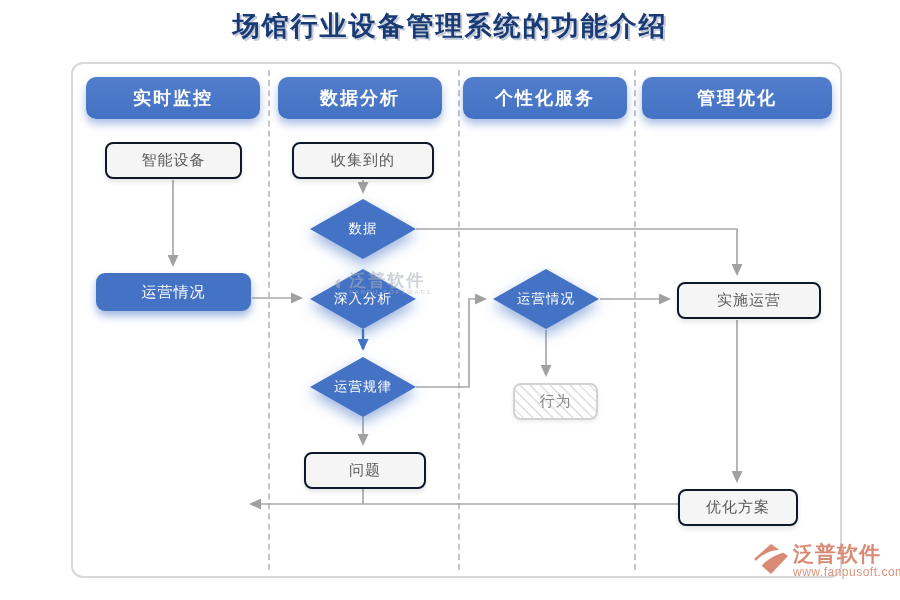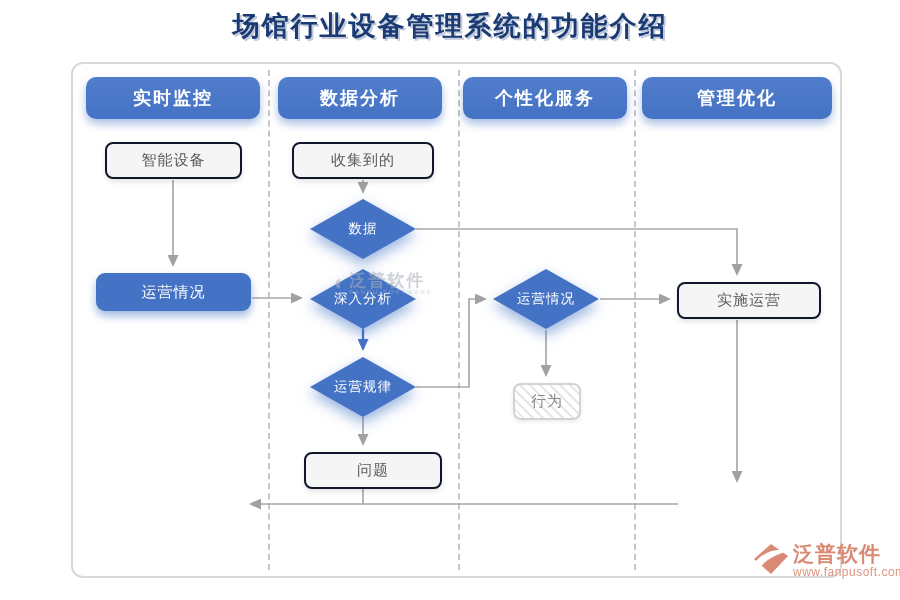--- a/index.html
+++ b/index.html
@@ -140,35 +140,38 @@
     <div class="diamond-wrap" style="left:237px; top:205px;">
       <div class="diamond">
           <span>深入分析</span>
         </div>
     </div>
     <div class="diamond-wrap" style="left:237px; top:293px;">
       <div class="diamond">
           <span>运营规律</span>
         </div>
     </div>
-    <div class="node gbox" style="left:231px; top:388px; width:138px; height:37px;">
+    <div class="node gbox" style="left:231px; top:388px; width:122px; height:37px;">
       <span>问题</span>
     </div>
 
     <div class="diamond-wrap" style="left:420px; top:205px;">
       <div class="diamond">
           <span>运营情况</span>
         </div>
     </div>
-    <div class="node hatchbox" style="left:440px; top:319px; width:68px; height:37px;">
+    <div class="node hatchbox" style="left:440px; top:319px; width:85px; height:37px;">
       <span>行为</span>
     </div>
 
     <div class="node gbox" style="left:604px; top:218px; width:144px; height:37px;">
       <span>实施运营</span>
+    </div>
+    <div class="node gbox" style="left:605px; top:425px; width:120px; height:37px;">
+      <span>优化方案</span>
     </div>
 
     <div class="wm-center">
       <span class="wm-glyph">◖</span>
       <span class="wm-col">
         <div class="wm-txt">泛普软件</div>
         <div class="wm-sub">FANPU SOFTWARE</div>
       </span>
     </div>
 

